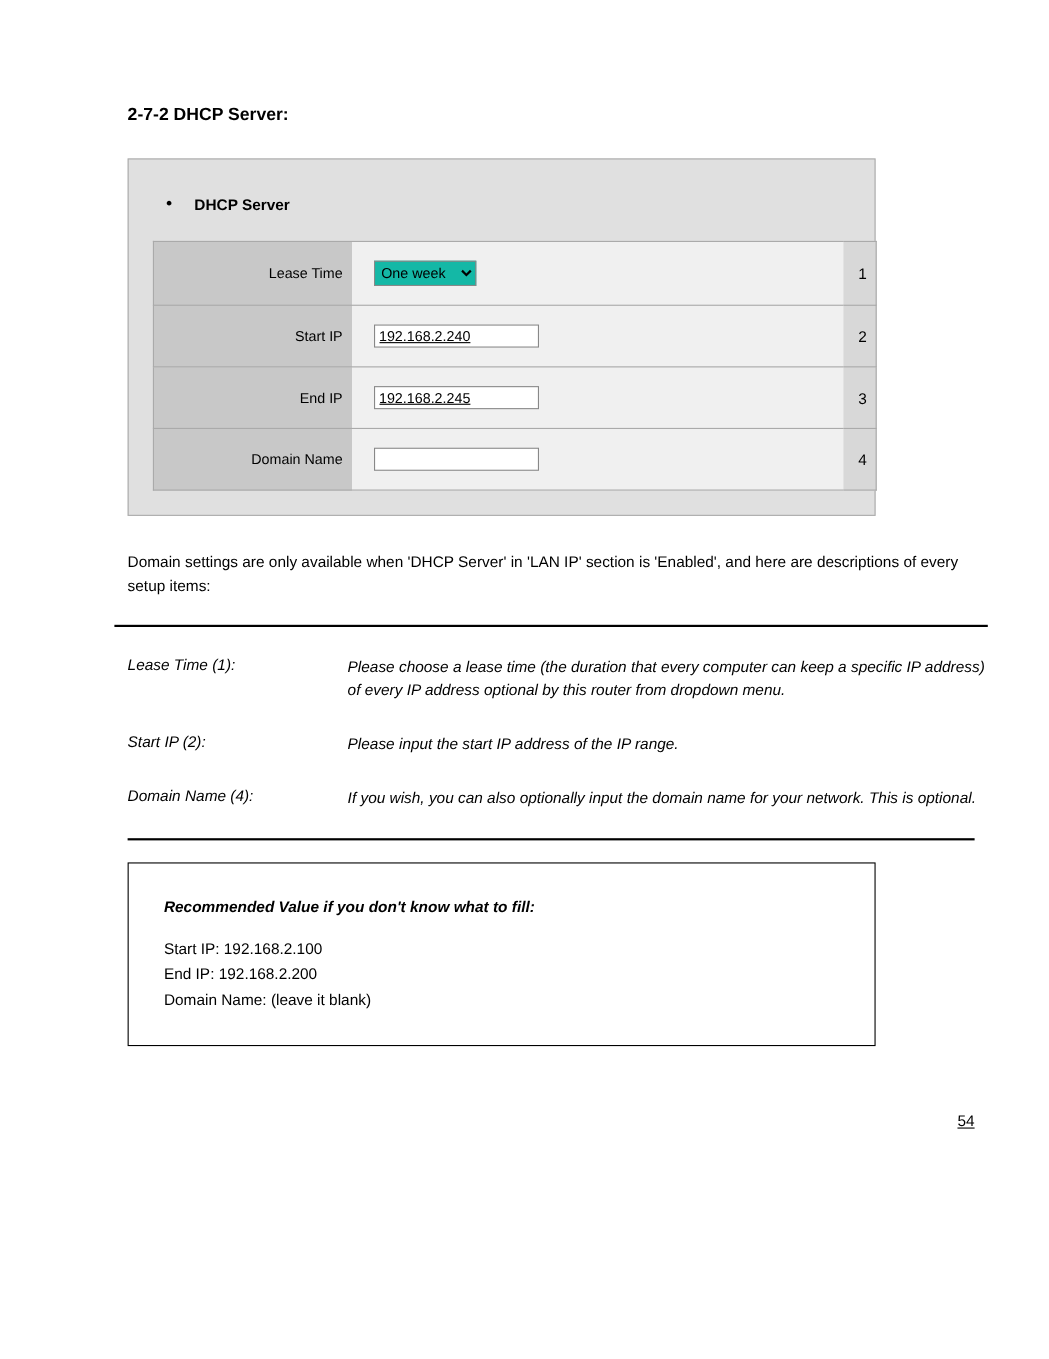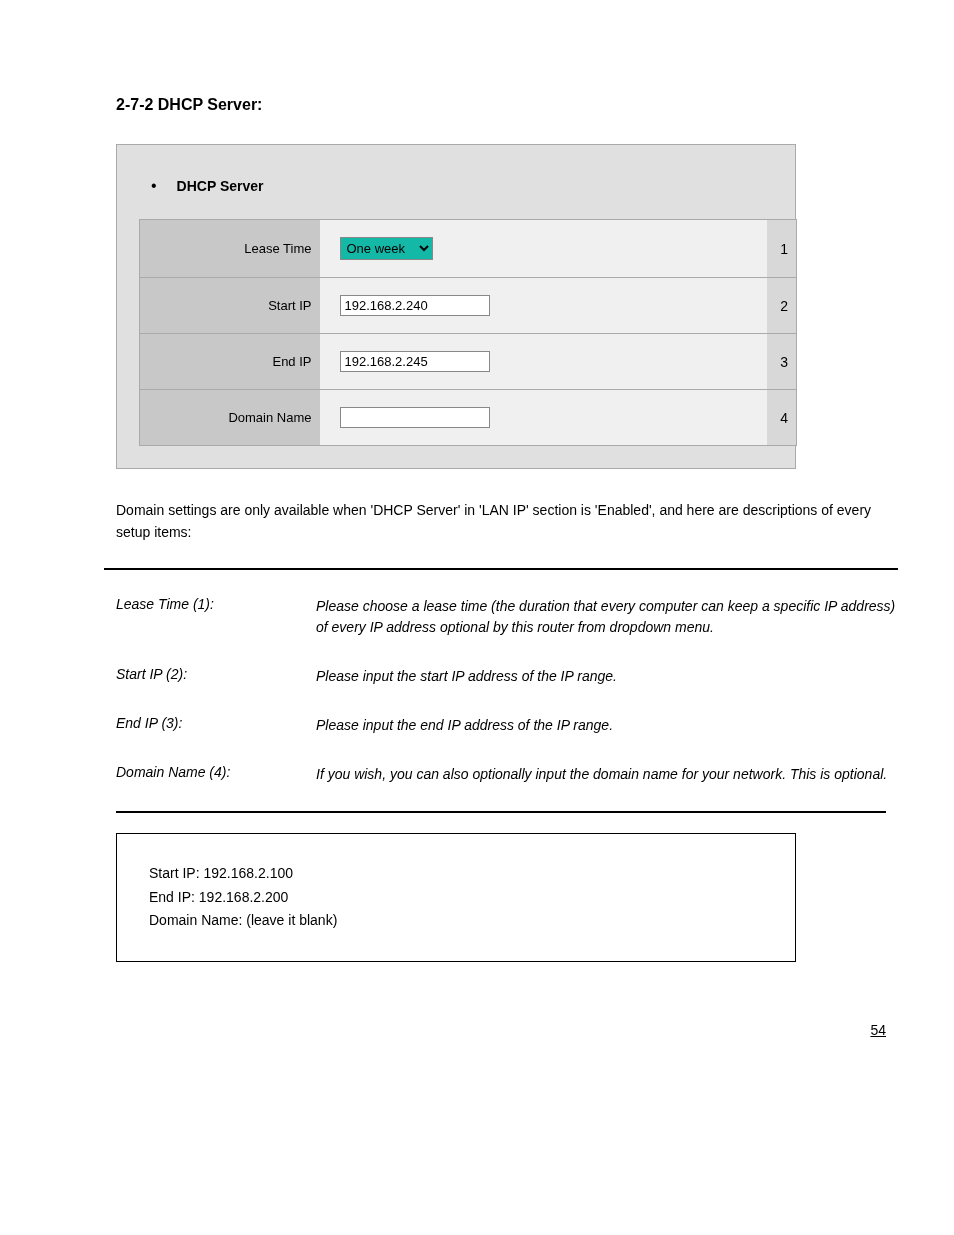--- a/index.html
+++ b/index.html
@@ -79,20 +79,21 @@
       background: #d8d8d8;
       padding-right: 8px;
     }
 
     .dhcp-table input[type="text"] {
       border: 1px solid #888;
       background: white;
       padding: 2px 4px;
       font-size: 13px;
       width: 150px;
+      text-decoration: underline;
     }
 
     .dhcp-table select {
       border: 1px solid #888;
       background: #14b8a6;
       padding: 2px 2px;
       font-size: 13px;
     }
 
     .description-text {
@@ -231,33 +232,30 @@
   <tbody>
       <tr>
     <td class="item-label-col">Lease Time (1):</td>
     <td class="item-desc-col">Please choose a lease time (the duration that every computer can keep a specific IP address) of every IP address optional by this router from dropdown menu.</td>
   </tr>
   <tr>
     <td class="item-label-col">Start IP (2):</td>
     <td class="item-desc-col">Please input the start IP address of the IP range.</td>
   </tr>
   <tr>
-    <td class="item-label-col">End IP (3):</td>
-    <td class="item-desc-col">Please input the end IP address of the IP range.</td>
-  </tr>
-  <tr>
     <td class="item-label-col">Domain Name (4):</td>
     <td class="item-desc-col">If you wish, you can also optionally input the domain name for your network. This is optional.</td>
   </tr>
 </tbody>
   </table>
 
 <hr class="bottom-divider">
 
 <div class="recommended-box">
+  <div class="recommended-title">Recommended Value if you don't know what to fill:</div>
   <div class="recommended-items">
     <p>Start IP: 192.168.2.100</p>
     <p>End IP: 192.168.2.200</p>
     <p>Domain Name: (leave it blank)</p>
   </div>
 </div>
 
 <div class="page-number">54</div>
 
 </body></html>

